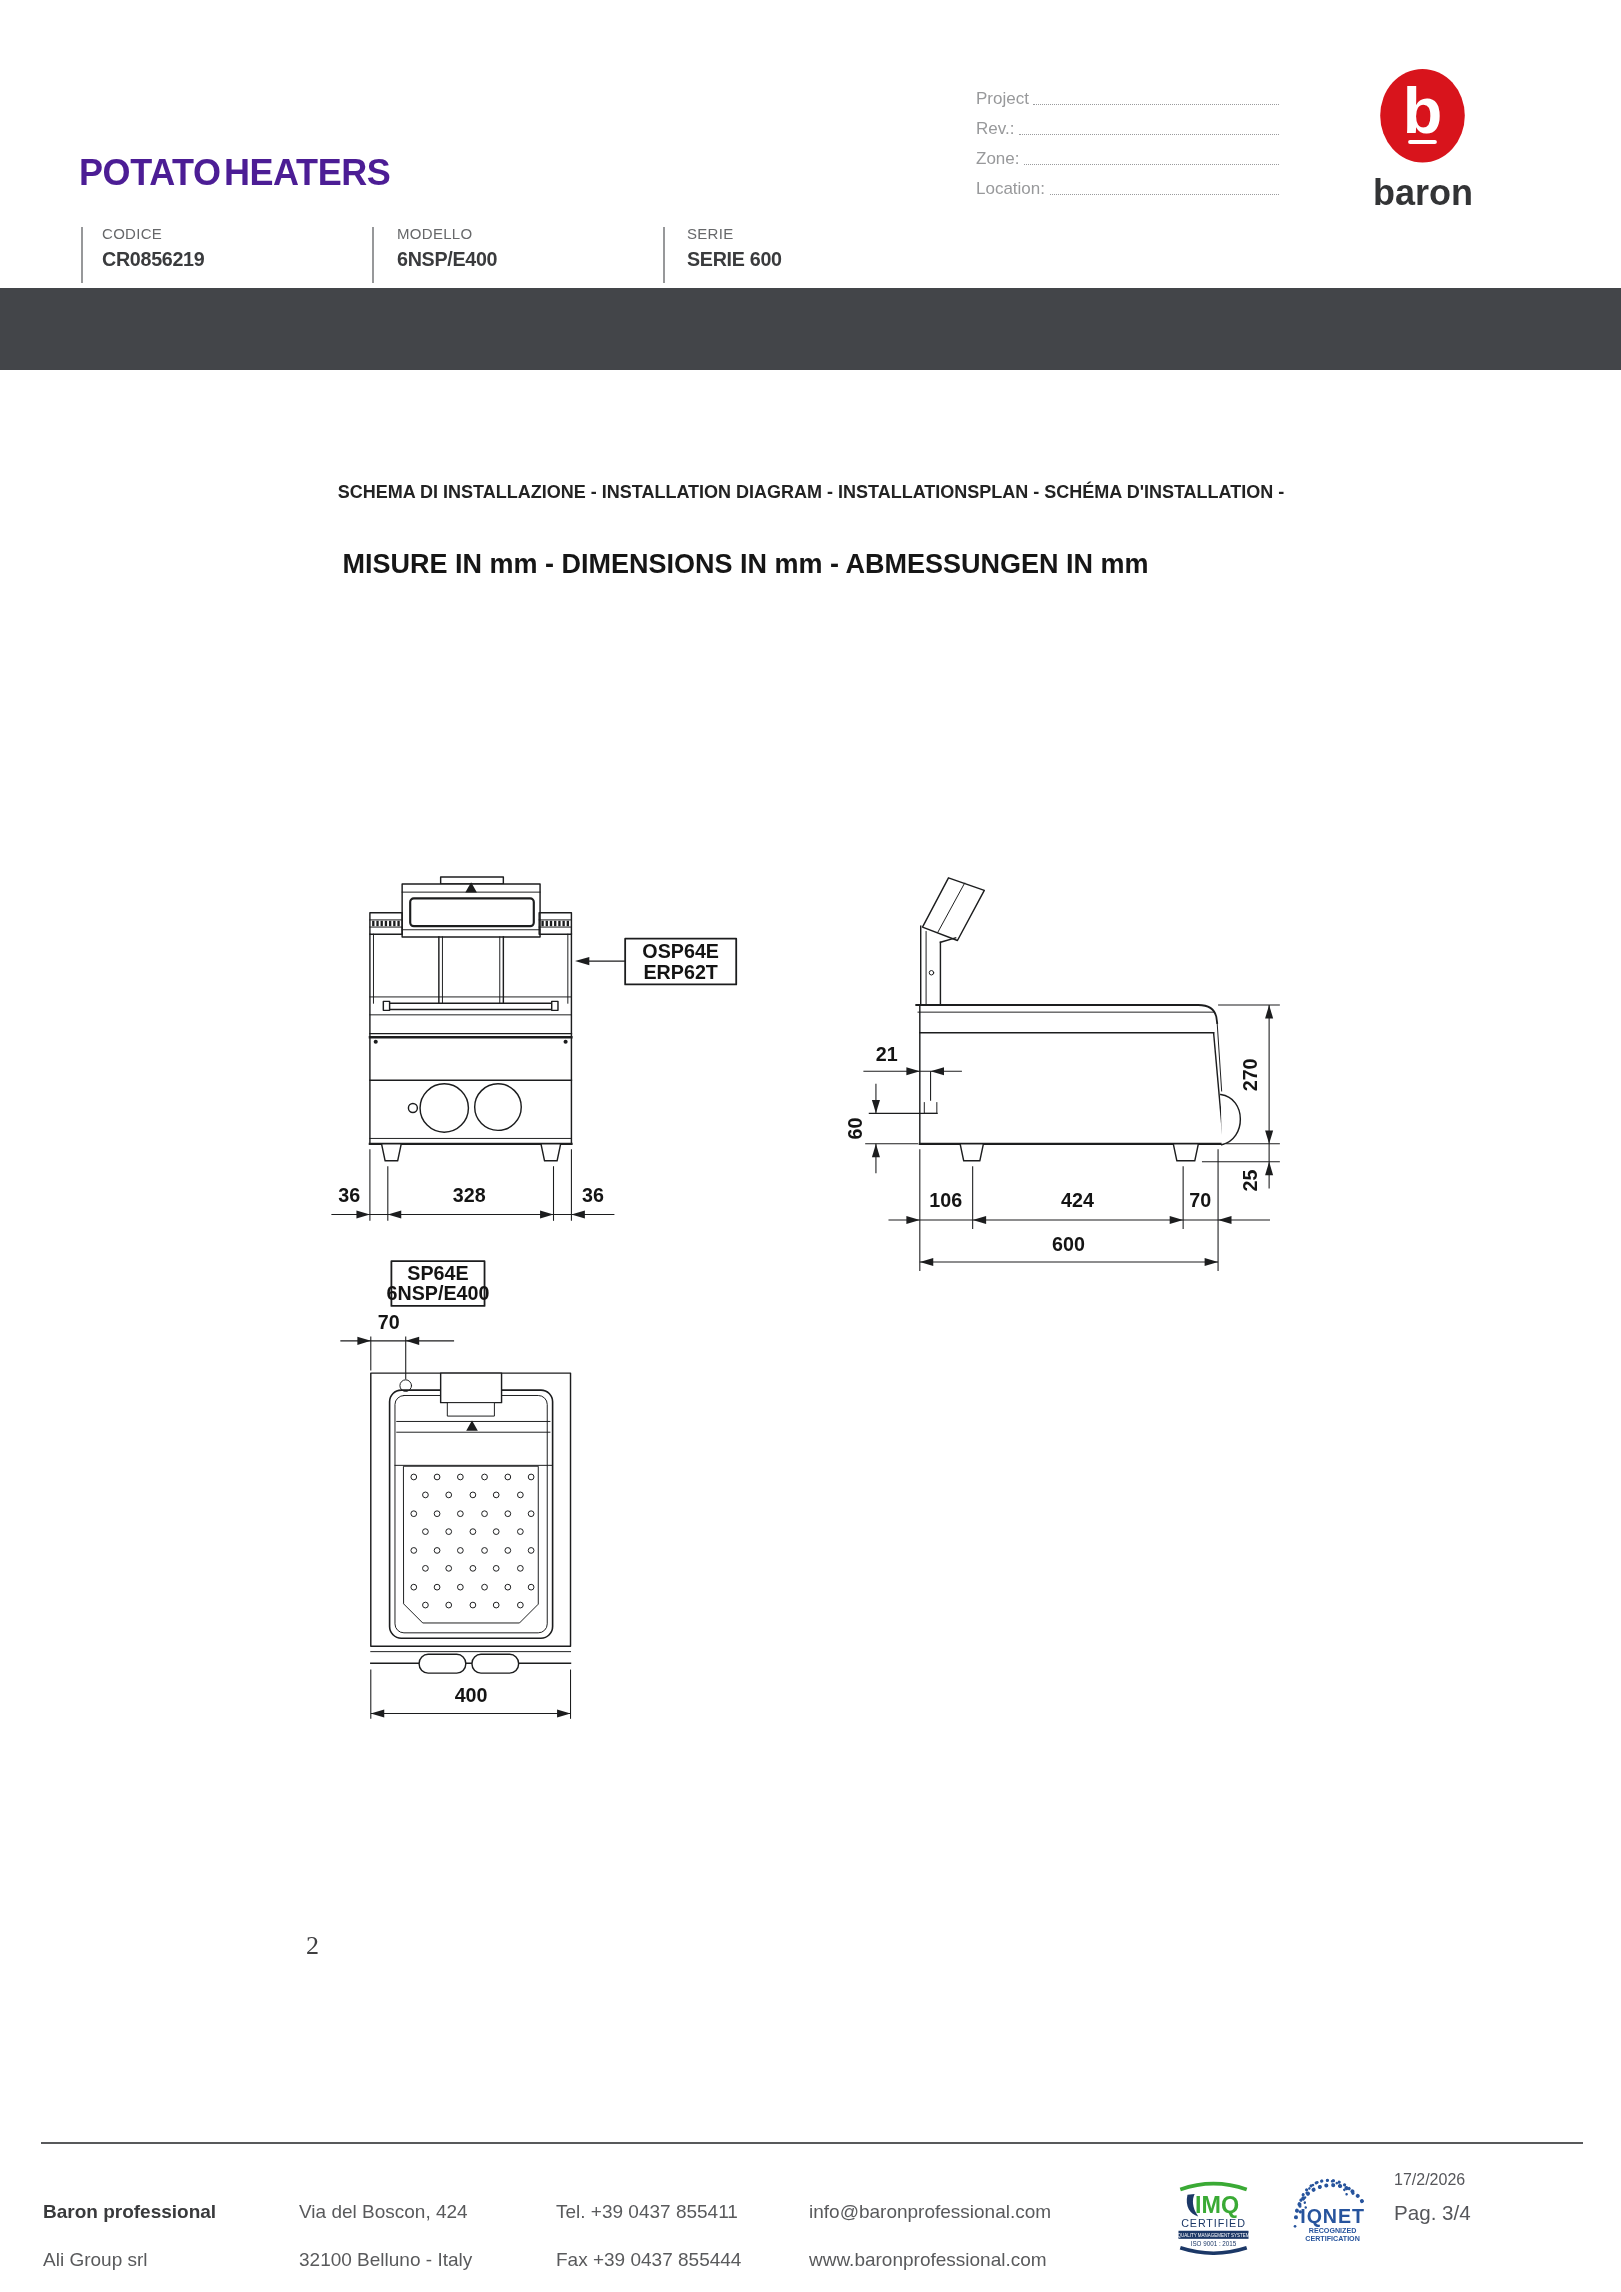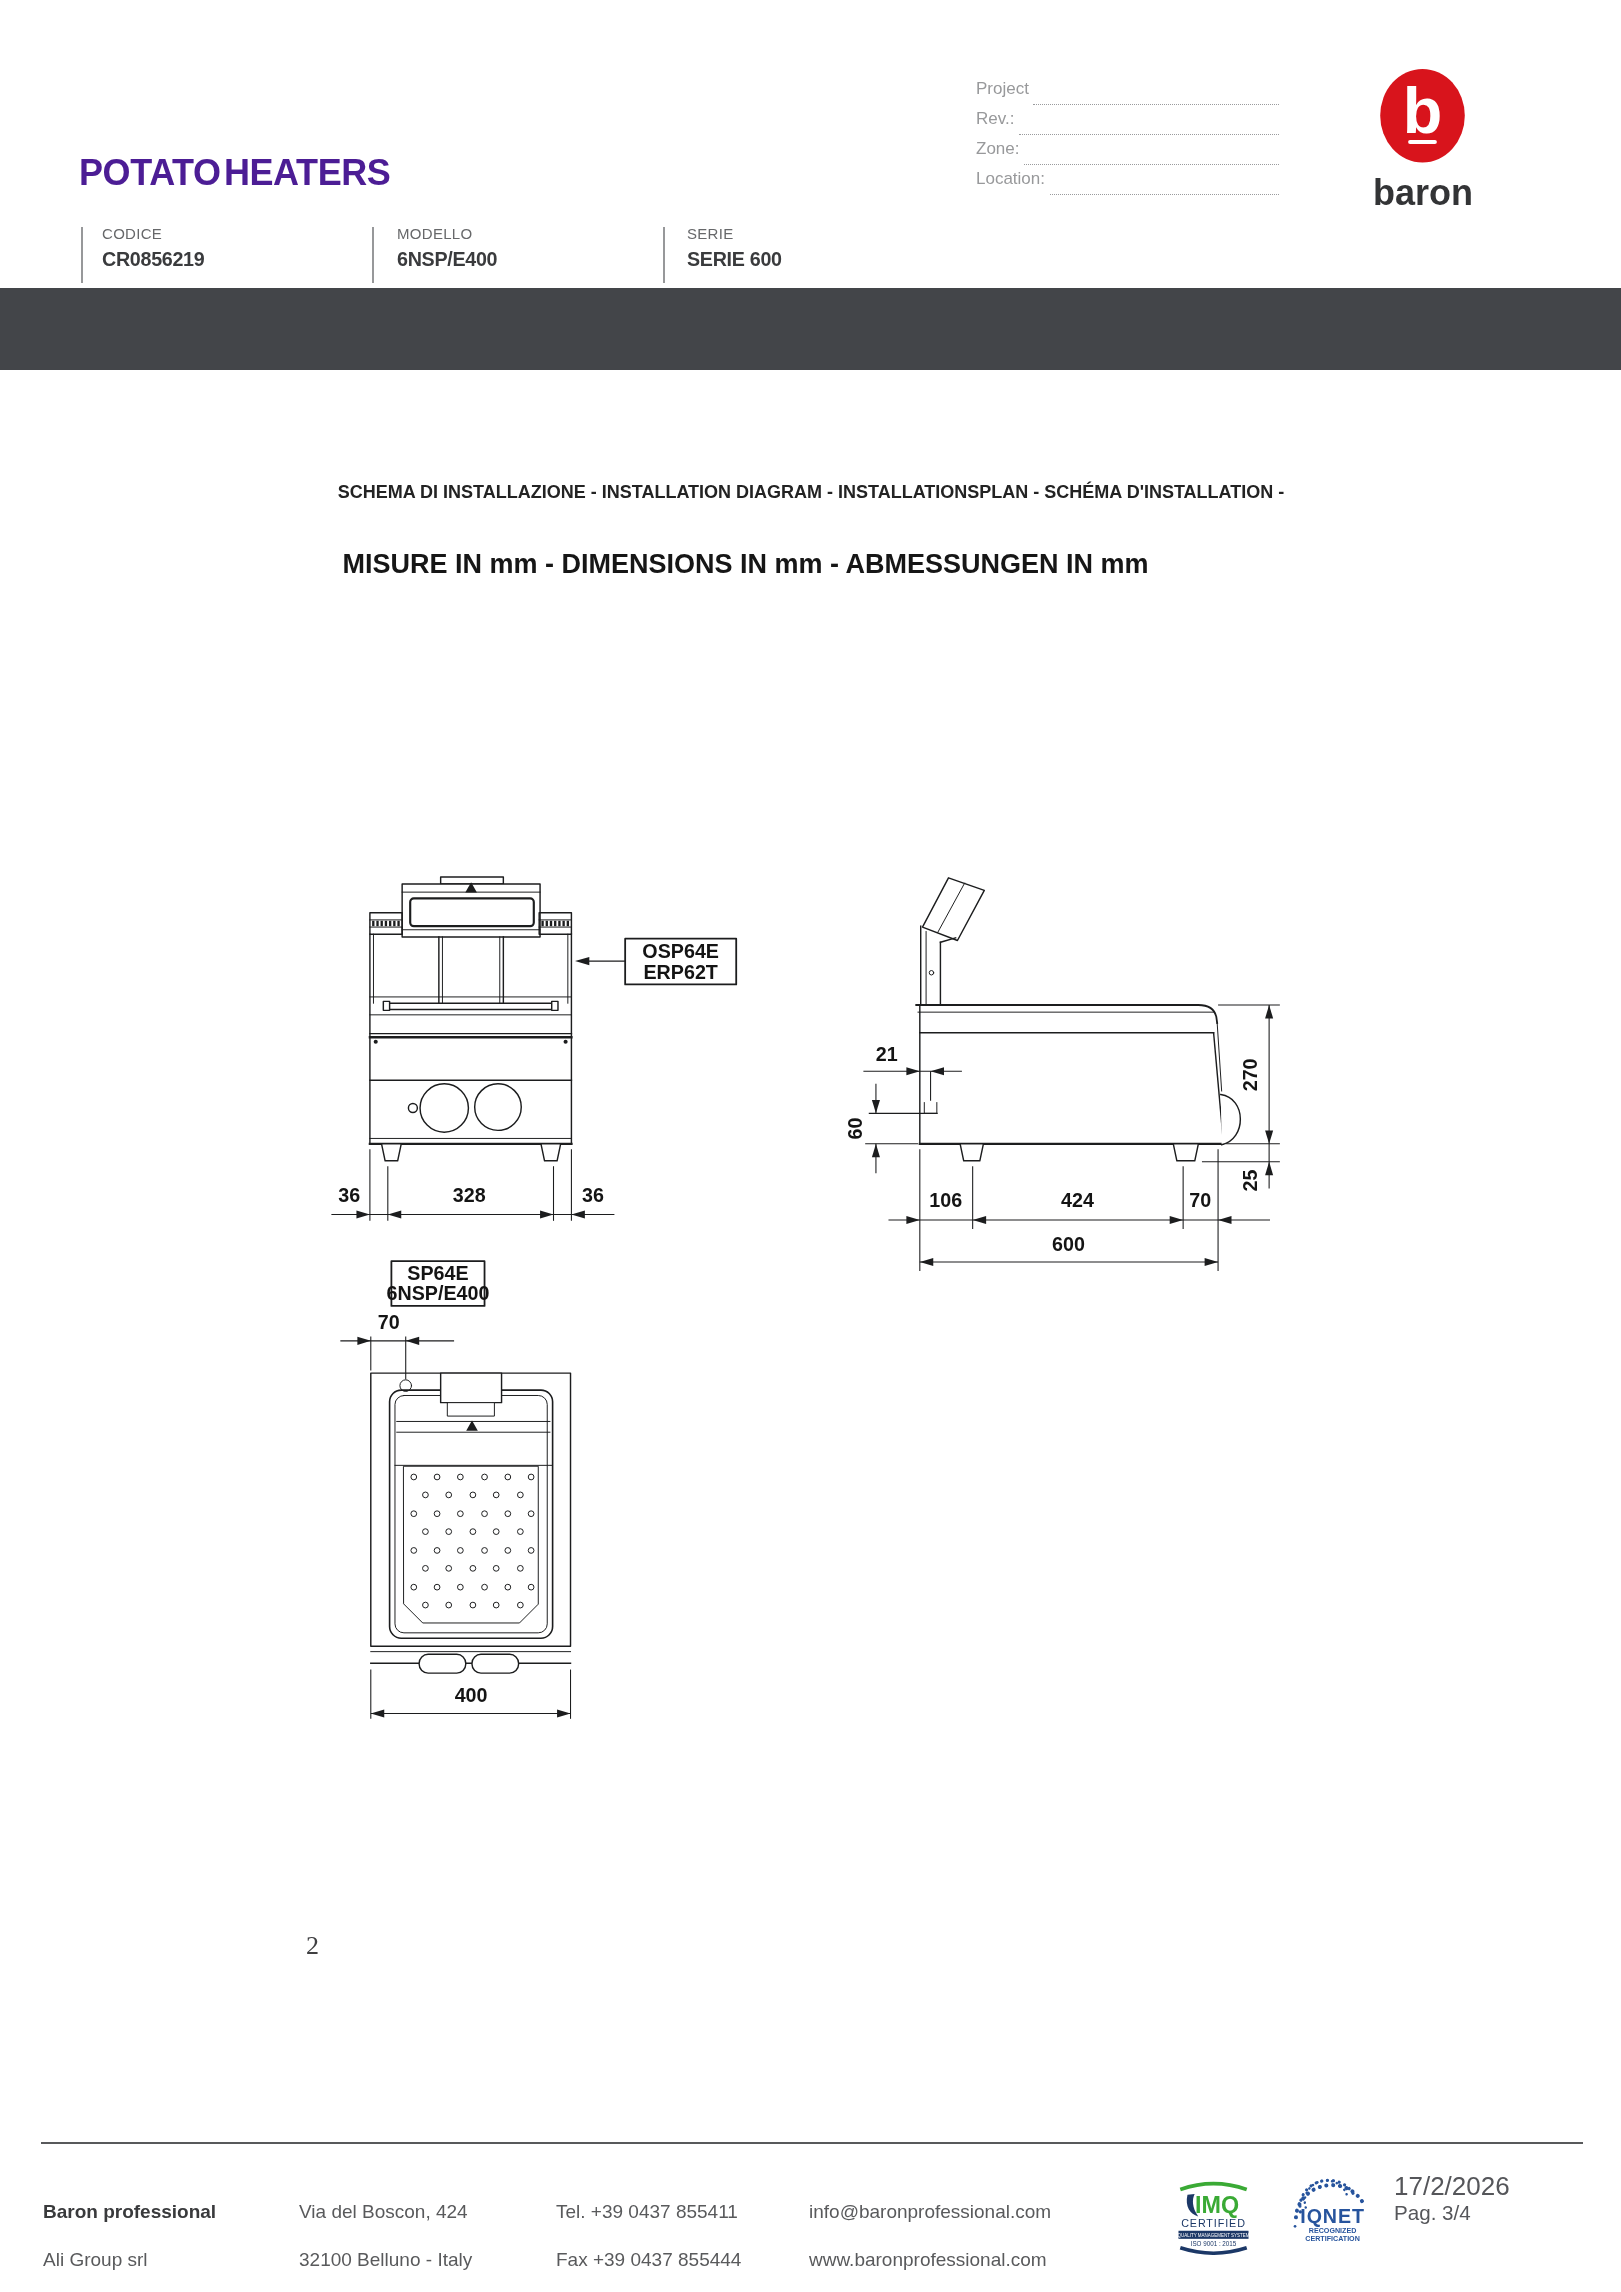--- a/index.html
+++ b/index.html
@@ -8,21 +8,21 @@
     font-family:"Liberation Sans", sans-serif; overflow:hidden;
   }
   .abs { position:absolute; }
 
   
   .title {
     left:79px; top:152px; font-size:36px; font-weight:bold; color:#4c1d95;
     letter-spacing:-0.4px; word-spacing:-6.3px;
   }
   .project-block { left:976px; top:79px; width:303px; }
-  .pf-row { display:flex; height:30px; }
+  .pf-row { display:flex; align-items:flex-end; height:30px; }
   .pf-label { font-size:17px; color:#98999b; white-space:nowrap; }
   .pf-dots { flex:1; border-bottom:1.8px dotted #9a9b9d; margin:0 0 4.5px 4.5px; }
 
   .logo-wrap { left:1373px; top:68px; width:99px; text-align:center; }
   .brand { font-size:36px; font-weight:bold; color:#333436; letter-spacing:0px; margin-top:1.8px; }
 
   .prod-bar { top:227px; width:1.8px; height:56px; background:#97989a; }
   .prod-label { top:225px; font-size:15px; color:#67686a; letter-spacing:0.3px; }
   .prod-value { top:248px; font-size:19.7px; font-weight:bold; color:#3a3b3d; letter-spacing:-0.3px; }
 
@@ -33,21 +33,21 @@
 
   .page-marker { left:306px; top:1931px; font-family:"Liberation Serif", serif; font-size:26px; color:#3f3f41; }
 
   
   .foot-rule { left:41px; top:2142px; width:1542px; height:1.8px; background:#58595b; }
   .fcol { font-size:19px; color:#595a5c; }
   .fcol .l1 { position:absolute; top:0; white-space:nowrap; }
   .fcol .l2 { position:absolute; top:48px; white-space:nowrap; }
   .fcol-wrap { top:2201px; height:81px; }
   .company { font-weight:bold; color:#393a3c; }
-  .fdate { left:1394px; top:2171px; font-size:26px; color:#55565a; }
+  .fdate { left:1394px; top:2171px; font-size:16px; color:#55565a; }
   .fpag  { left:1394px; top:2201px; font-size:20.6px; color:#55565a; }
 
   
   .ln   { stroke:#1c1d1e; stroke-width:1.6; fill:none; stroke-linecap:square; stroke-linejoin:round; }
   .thk  { stroke-width:2.6; }
   .thin { stroke-width:1.1; }
   .fillw{ fill:#ffffff; }
   .dim  { stroke:#1c1d1e; stroke-width:1.2; fill:none; }
   .arr  { fill:#1c1d1e; stroke:none; }
   .dimtxt { font:bold 22px "Liberation Sans", sans-serif; fill:#141414; text-anchor:middle; }

